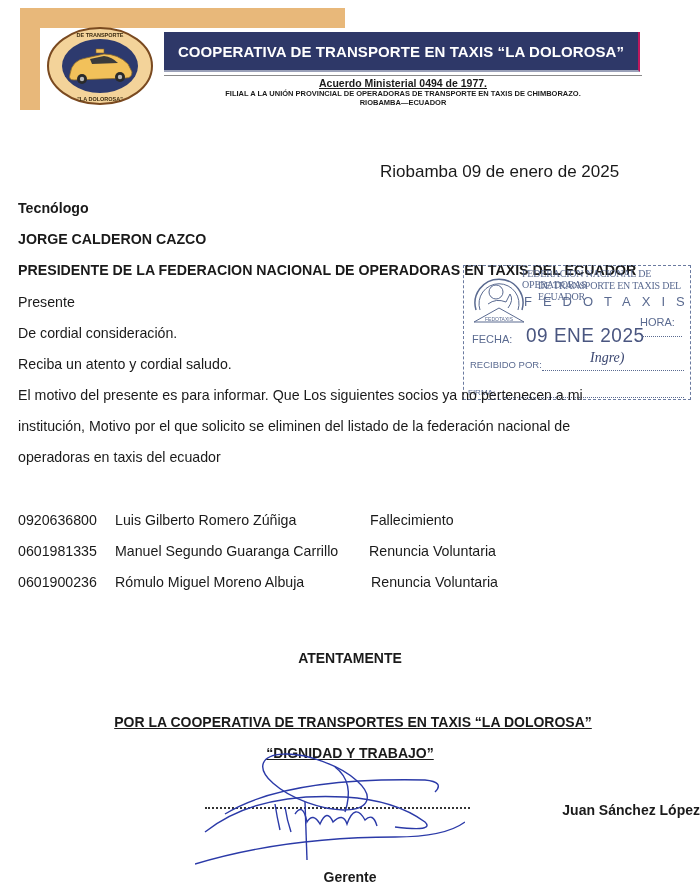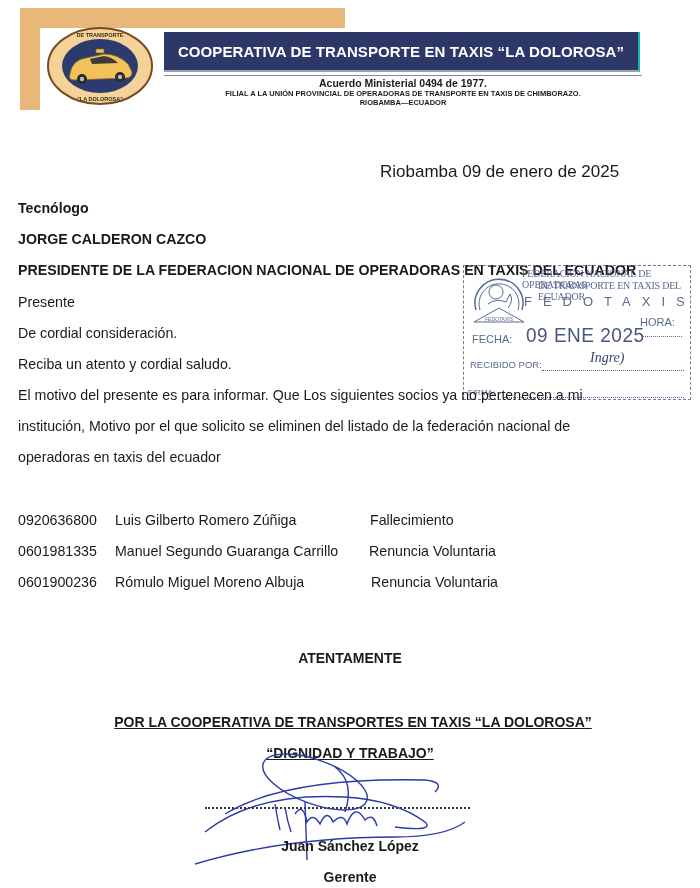--- a/index.html
+++ b/index.html
@@ -5,24 +5,24 @@
   * { box-sizing: border-box; margin: 0; padding: 0; }
   html, body { width: 700px; height: 888px; background: #ffffff; overflow: hidden; }
   body { position: relative; font-family: "Liberation Sans", sans-serif; color: #1a1a1a; }
 
   
   .orange-top { position: absolute; left: 20px; top: 8px; width: 325px; height: 20px; background: #e8b87a; }
   .orange-left { position: absolute; left: 20px; top: 8px; width: 20px; height: 102px; background: #e8b87a; }
   .logo { position: absolute; left: 46px; top: 26px; width: 108px; height: 80px; }
   .title-bar { position: absolute; left: 164px; top: 32px; width: 476px; height: 40px; background: #2e3868;
                display: flex; align-items: center; justify-content: center;
-               border-right: 2px solid #14b8a6; border-bottom: 2px solid #9aa0b8; }
+               border-right: 2px solid #be185d; border-bottom: 2px solid #9aa0b8; }
   .title-bar span { color: #ffffff; font-weight: bold; font-size: 15px; letter-spacing: 0.1px; }
   .header-line { position: absolute; left: 164px; top: 75px; width: 478px; height: 1px; background: #8a8a8a; }
-  .sub1 { position: absolute; left: 164px; top: 77px; width: 478px; text-align: center; font-size: 10.5px; font-weight: bold; }
+  .sub1 { position: absolute; left: 164px; top: 77px; width: 478px; text-align: center; font-size: 10.5px; font-weight: bold; text-decoration: underline; }
   .sub2 { position: absolute; left: 164px; top: 89px; width: 478px; text-align: center; font-size: 7.5px; font-weight: bold; }
   .sub3 { position: absolute; left: 164px; top: 98px; width: 478px; text-align: center; font-size: 7.5px; font-weight: bold; }
 
   .body-text { position: absolute; left: 18px; font-size: 14.2px; white-space: nowrap; }
   .bold { font-weight: bold; }
   .date { position: absolute; left: 380px; top: 162px; font-size: 17px; }
 
   
   .stamp { position: absolute; left: 463px; top: 265px; width: 228px; height: 135px;
            border: 1.5px dashed #6a7aa0; color: #5a6a90; font-family: "Liberation Serif", serif; }
@@ -142,14 +142,14 @@
   <g fill="none" stroke="#2b3aa8" stroke-width="1.4">
     <ellipse cx="120" cy="40" rx="55" ry="22" transform="rotate(20 120 40)"></ellipse>
     <path d="M10 90 Q60 50 150 55 Q200 58 230 80 Q240 90 200 85"></path>
     <path d="M30 72 Q90 35 230 38 Q250 40 240 50"></path>
     <path d="M80 62 Q82 75 85 88 M90 65 Q92 78 96 90 M100 72 Q108 60 112 80 Q118 70 125 82 Q132 66 138 80 Q148 70 152 82 Q160 60 170 78 Q178 70 182 84"></path>
     <path d="M110 60 L112 118"></path>
     <path d="M0 122 Q90 95 200 95 Q250 95 270 80"></path>
     <path d="M140 25 Q160 40 150 70"></path>
   </g>
 </svg>
-<div class="center" style="top:830px;">Juan Sánchez López</div>
+<div class="center" style="top:794px;text-align:right;">Juan Sánchez López</div>
 <div class="center" style="top:861px;">Gerente</div>
 
 </body></html>

